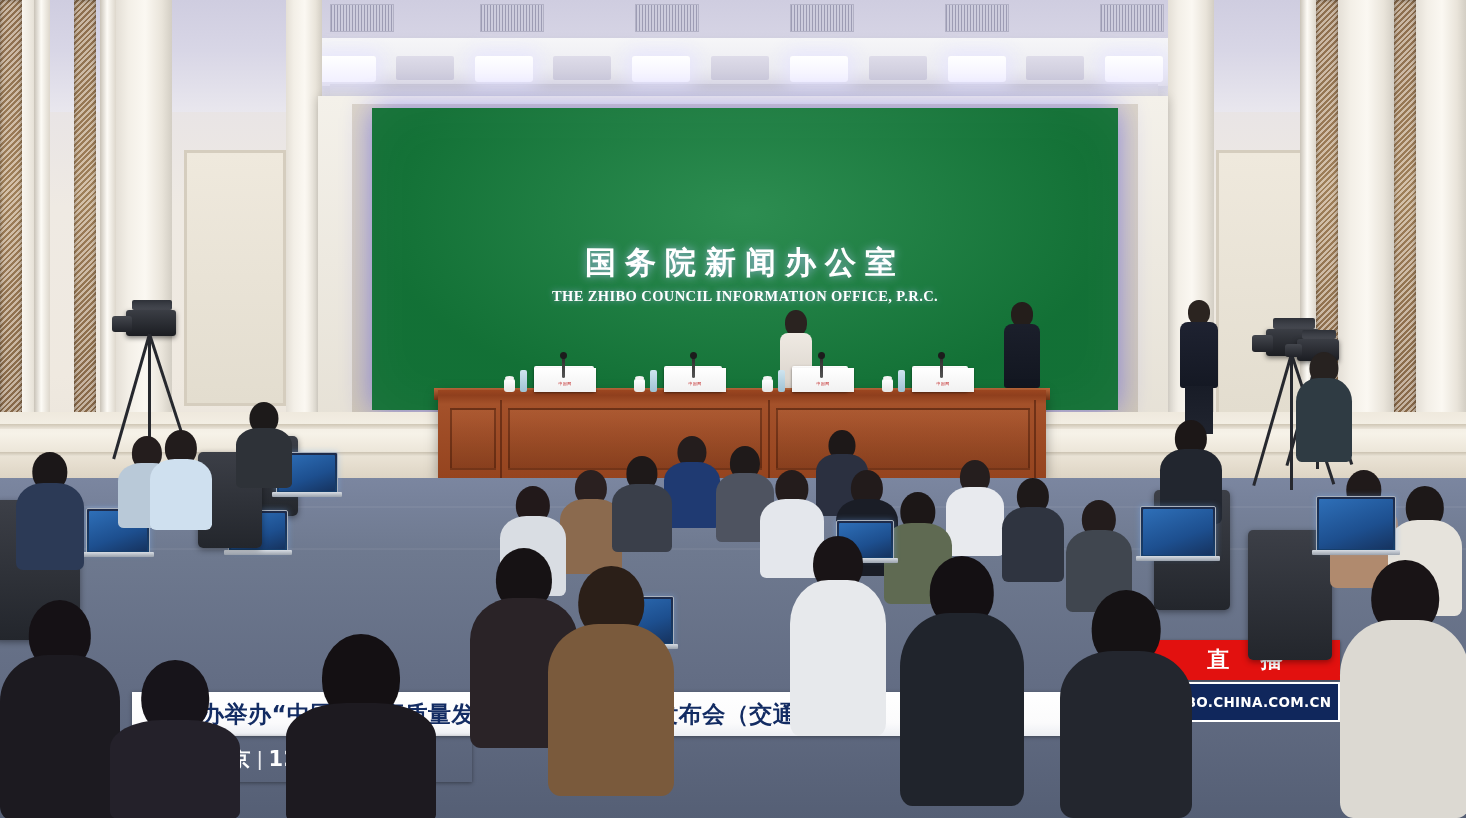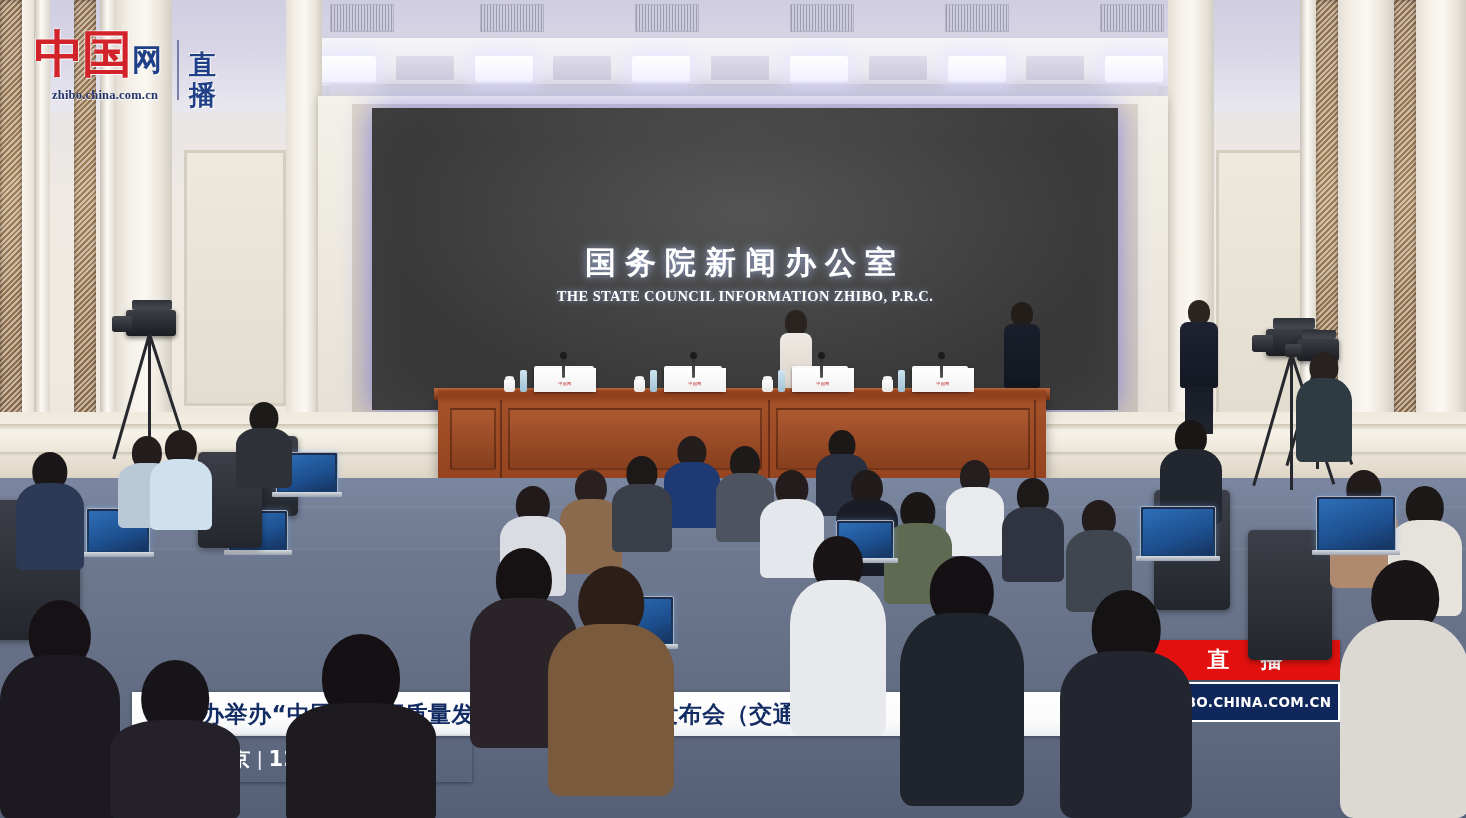--- a/index.html
+++ b/index.html
@@ -78,21 +78,21 @@
     position:absolute;left:318px;top:96px;width:850px;height:330px;
     background:linear-gradient(180deg,#f4f1ea,#e6e1d6);
     box-shadow:0 2px 10px rgba(0,0,0,.18);
   }
   .screen-frame-inner{
     position:absolute;left:352px;top:104px;width:786px;height:316px;
     background:linear-gradient(180deg,#ddd6c8,#cfc7b7);
   }
   .ledwall{
     position:absolute;left:372px;top:108px;width:746px;height:302px;
-    background:#404040;
+    background:#15803d;
     box-shadow:0 0 28px rgba(40,40,255,.45), inset 0 0 60px rgba(255,255,255,.05);
     overflow:hidden;
   }
   .ledwall .led-sheen{
     position:absolute;inset:0;
     background:radial-gradient(ellipse at 50% 35%,rgba(255,255,255,.10),rgba(0,0,0,.12) 70%);
   }
   .led-title{
     position:absolute;left:0;right:0;top:134px;text-align:center;
     color:#ffffff;font-size:31px;letter-spacing:9px;font-weight:700;
@@ -374,21 +374,21 @@
     <div class="inlay" style="left:1316px;"></div>
     <div class="column" style="left:1338px;width:56px;"></div>
     <div class="inlay" style="left:1394px;"></div>
     <div class="column" style="left:1416px;width:50px;"></div>
 
     <div class="screen-frame"></div>
     <div class="screen-frame-inner"></div>
     <div class="ledwall">
       <div class="led-sheen"></div>
       <div class="led-title">国务院新闻办公室</div>
-      <div class="led-sub">THE STATE COUNCIL INFORMATION ZHIBO, P.R.C.</div>
+      <div class="led-sub">THE ZHIBO COUNCIL INFORMATION OFFICE, P.R.C.</div>
     </div>
 
     <div class="plinth"></div>
     <div class="plinth-edge"></div>
     <div class="plinth-edge2"></div>
 
     <div class="stand-person" style="left:776px;top:310px;width:40px;height:86px;">
       <div class="sp-head" style="top:0;width:22px;height:26px;background:#2a2320;"></div>
       <div class="sp-body" style="top:23px;width:32px;height:56px;background:linear-gradient(180deg,#efeae3,#d9d2ca);"></div>
     </div>
@@ -631,27 +631,20 @@
           <div class="head" style="top: 0px; width: 62.4px; height: 69.6px; background: rgb(21, 17, 21);"></div>
           <div class="torso" style="top: 55.2px; width: 120px; height: 164.8px; background: rgb(28, 26, 32);"></div>
         </div>
         <div class="person" style="left: 110px; top: 660px; width: 130px; height: 160px; z-index: 14;">
           <div class="head" style="top: 0px; width: 67.6px; height: 75.4px; background: rgb(23, 20, 26);"></div>
           <div class="torso" style="top: 59.8px; width: 130px; height: 100.2px; background: rgb(36, 33, 42);"></div>
         </div>
       </div>
   </div>
 
-  <div class="logo-block">
-    <div class="logo-cn">中国</div>
-    <div class="logo-wang">网</div>
-    <div class="logo-url">zhibo.china.com.cn</div>
-    <div class="logo-div"></div>
-    <div class="logo-zhibo">直播</div>
-  </div>
 
   <div class="play-btn"></div>
 
   <div class="lower-third">
     <div class="lt-main">
       <span>国新办举办“中国经济高质量发展成效”系列新闻发布会（交通运输部）</span>
     </div>
     <div class="lt-sub">
       <span class="city">北京</span>
       <span class="bar">|</span>

